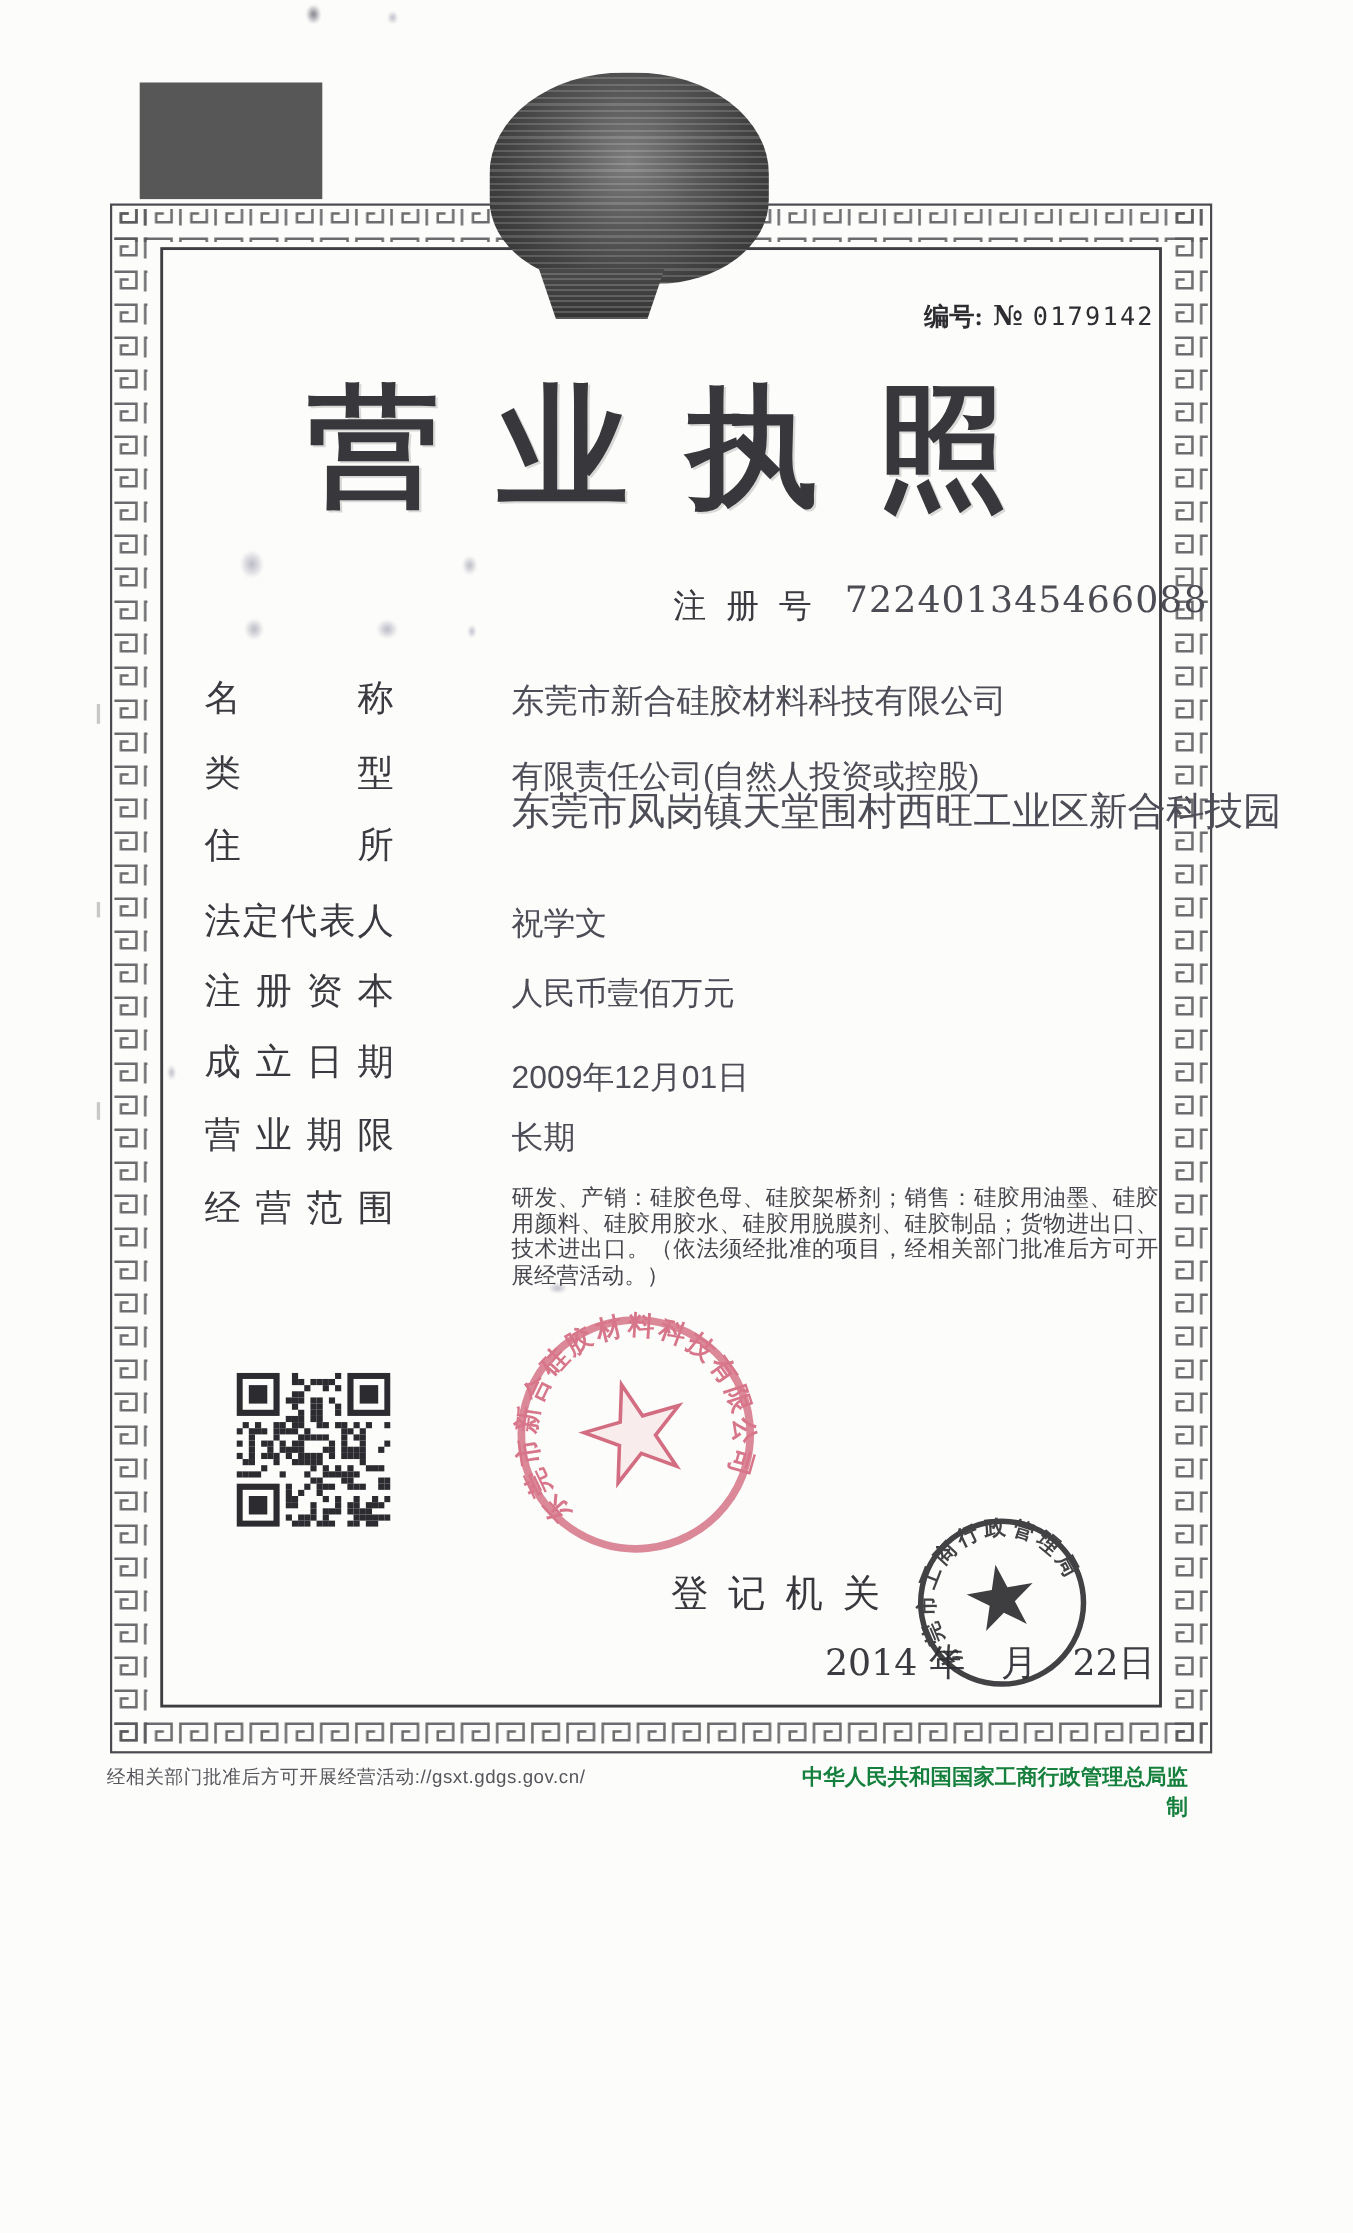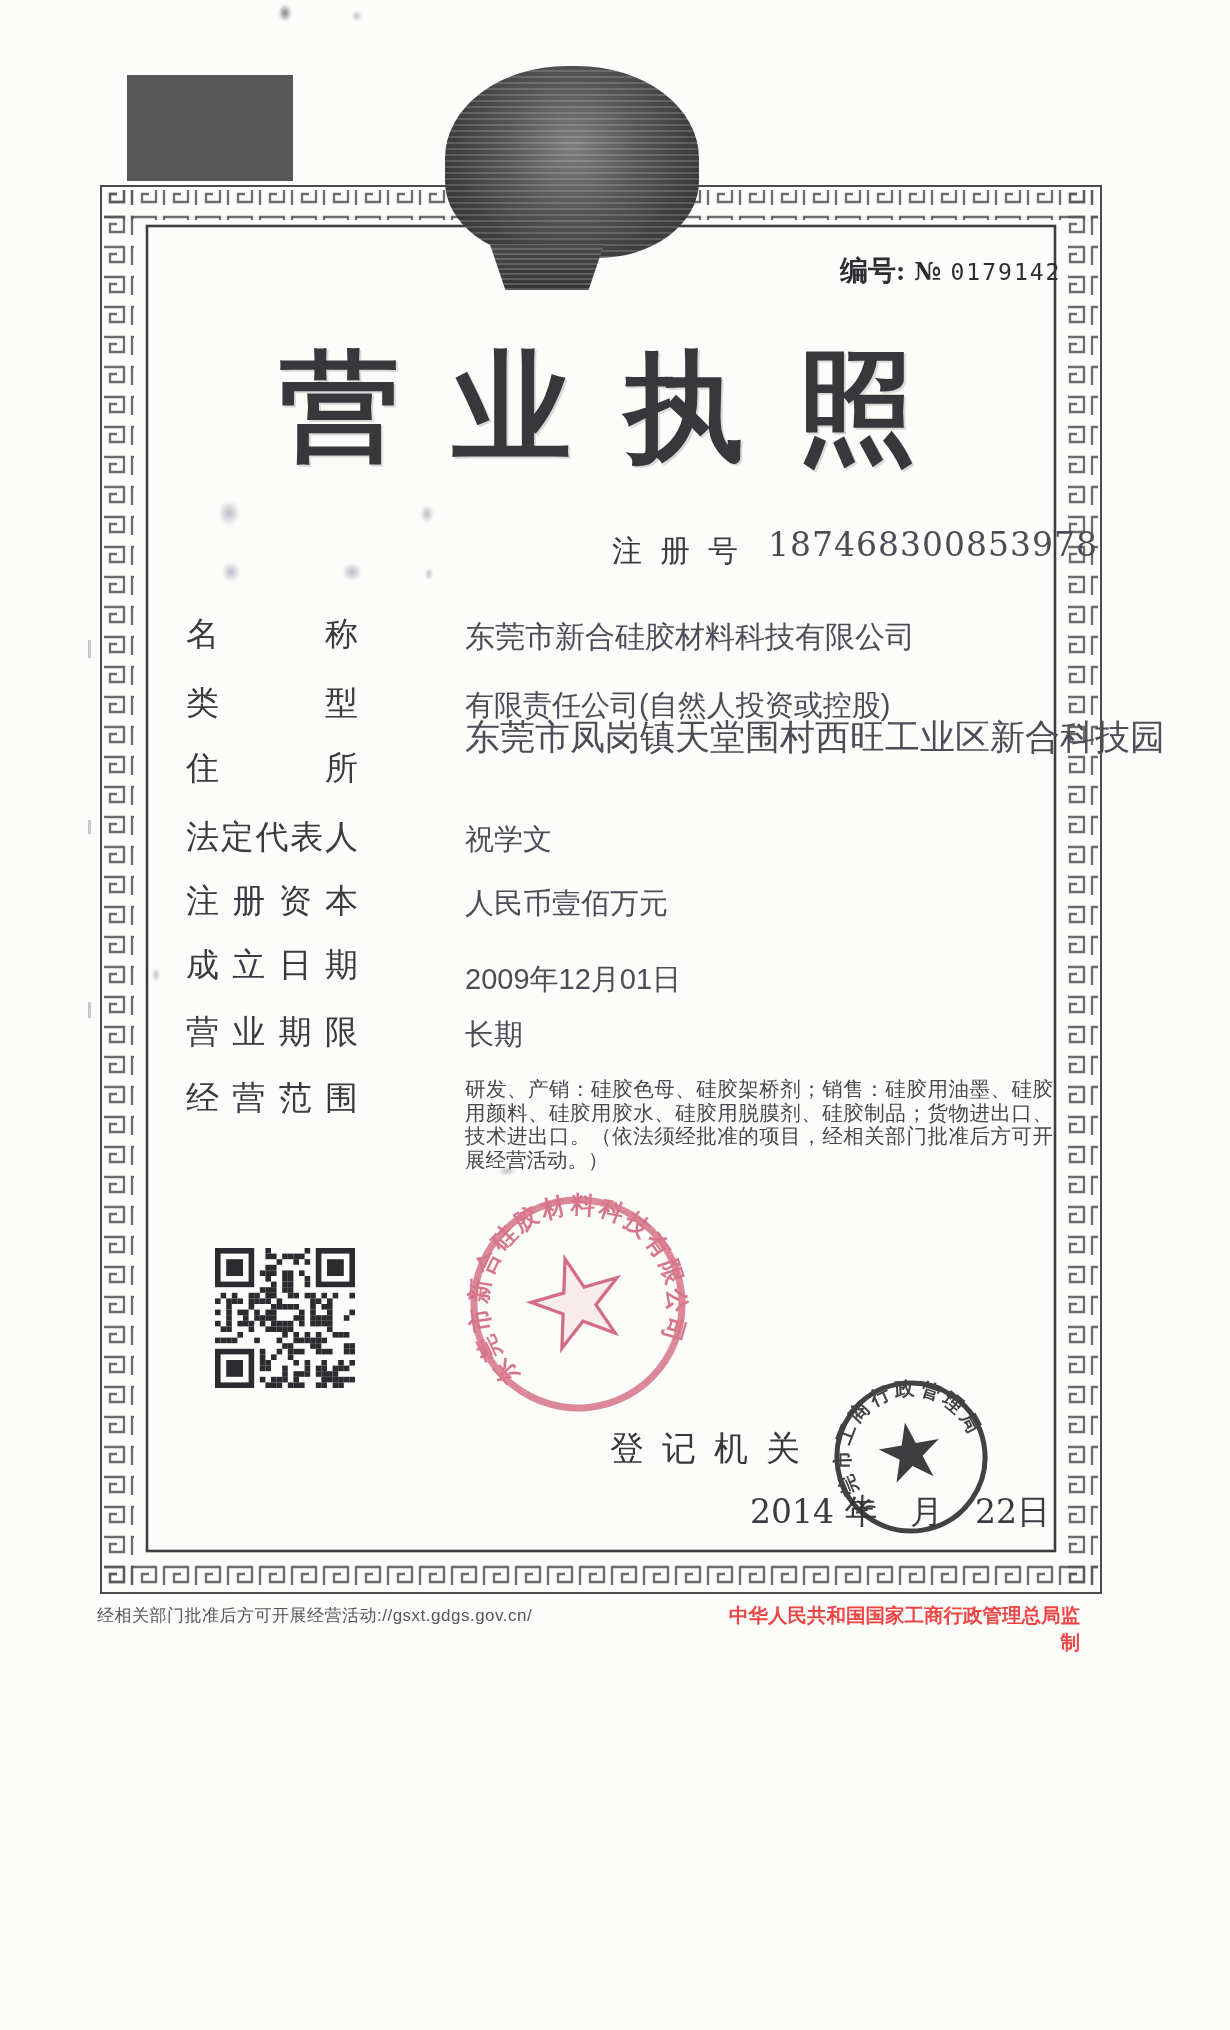--- a/index.html
+++ b/index.html
@@ -22,21 +22,21 @@
     filter:blur(.6px);}
   .emblem-skirt{left:482px;top:244px;width:130px;height:46px;z-index:2;
     clip-path:polygon(6% 0,94% 0,82% 100%,18% 100%);
     background:
       repeating-linear-gradient(0deg, rgba(255,255,255,.18) 0 2px, rgba(0,0,0,0) 2px 5px),
       linear-gradient(#4a4a4a,#343434);
     filter:blur(.6px);}
 
   
   .serial{left:840px;top:252px;z-index:3;display:flex;gap:9px;align-items:baseline;color:#2d2d32;}
-  .serial .lab{font-size:28px;font-weight:600;font-family:"Liberation Serif","DejaVu Serif",serif;}
+  .serial .lab{font-size:23px;font-weight:600;font-family:"Liberation Serif","DejaVu Serif",serif;margin-top:20px;}
   .serial .no-sym{font-size:25px;font-weight:800;font-family:"DejaVu Serif","Liberation Serif",serif;}
   .serial .no-digits{font-size:23px;font-weight:500;letter-spacing:2px;font-family:"DejaVu Sans Mono","Liberation Mono",monospace;}
 
   
   .title{left:280px;top:336px;width:636px;height:144px;z-index:3;display:flex;justify-content:space-between;
     font-size:119px;line-height:142px;font-weight:900;color:#38383c;
     font-family:"DejaVu Sans","Liberation Sans",sans-serif;
     text-shadow:2px 2px 0 rgba(110,110,110,.25);}
 
   
@@ -52,21 +52,21 @@
   .scope-text{left:465px;top:1079px;width:588px;z-index:3;font-size:20.5px;line-height:23.6px;
     color:#46464e;text-align:justify;white-space:normal;font-family:Liberation Mono, monospace;}
 
   
   .registrar{left:610px;top:1426px;width:190px;display:flex;justify-content:space-between;z-index:3;
     font-size:34px;font-weight:500;color:#37373d;font-family:"Liberation Serif","DejaVu Serif",serif;}
   .issue-date{z-index:2;font-size:33px;color:#3b3b41;font-family:"DejaVu Serif","Liberation Serif",serif;}
 
   
   .footer-left{left:97px;top:1604px;z-index:3;font-size:17px;letter-spacing:.5px;color:#55555c;}
-  .footer-right{left:712px;top:1602px;width:368px;z-index:3;font-size:19.5px;font-weight:600;color:#ef4444;
+  .footer-right{left:712px;top:1602px;width:368px;z-index:3;font-size:19.5px;font-weight:600;color:#15803d;
     text-align:right;font-family:"Liberation Serif","DejaVu Serif",serif;}
 
   
   .blob{position:absolute;border-radius:50%;z-index:2;
     background:radial-gradient(rgba(75,75,110,.38),rgba(75,75,110,0) 70%);filter:blur(1px);}
   .tick{position:absolute;width:3px;background:rgba(80,80,90,.3);z-index:2;}
   svg{display:block;}
 </style>
 </head>
 <body>
@@ -102,21 +102,21 @@
       <span>业</span>
       <span>执</span>
       <span>照</span>
     </div>
 
   <div class="abs regno-label">
       <span>注</span>
       <span>册</span>
       <span>号</span>
     </div>
-  <div class="abs regno-value">187468300853978</div>
+  <div class="abs regno-value">722401345466088</div>
 
   <div>
     <div class="flabel" style="top:612px">
         <span>名</span>
         <span>称</span>
       </div>
     <div class="fvalue" style="top:617px;font-size:30px">东莞市新合硅胶材料科技有限公司</div>
   </div>
   <div>
     <div class="flabel" style="top:681px">

